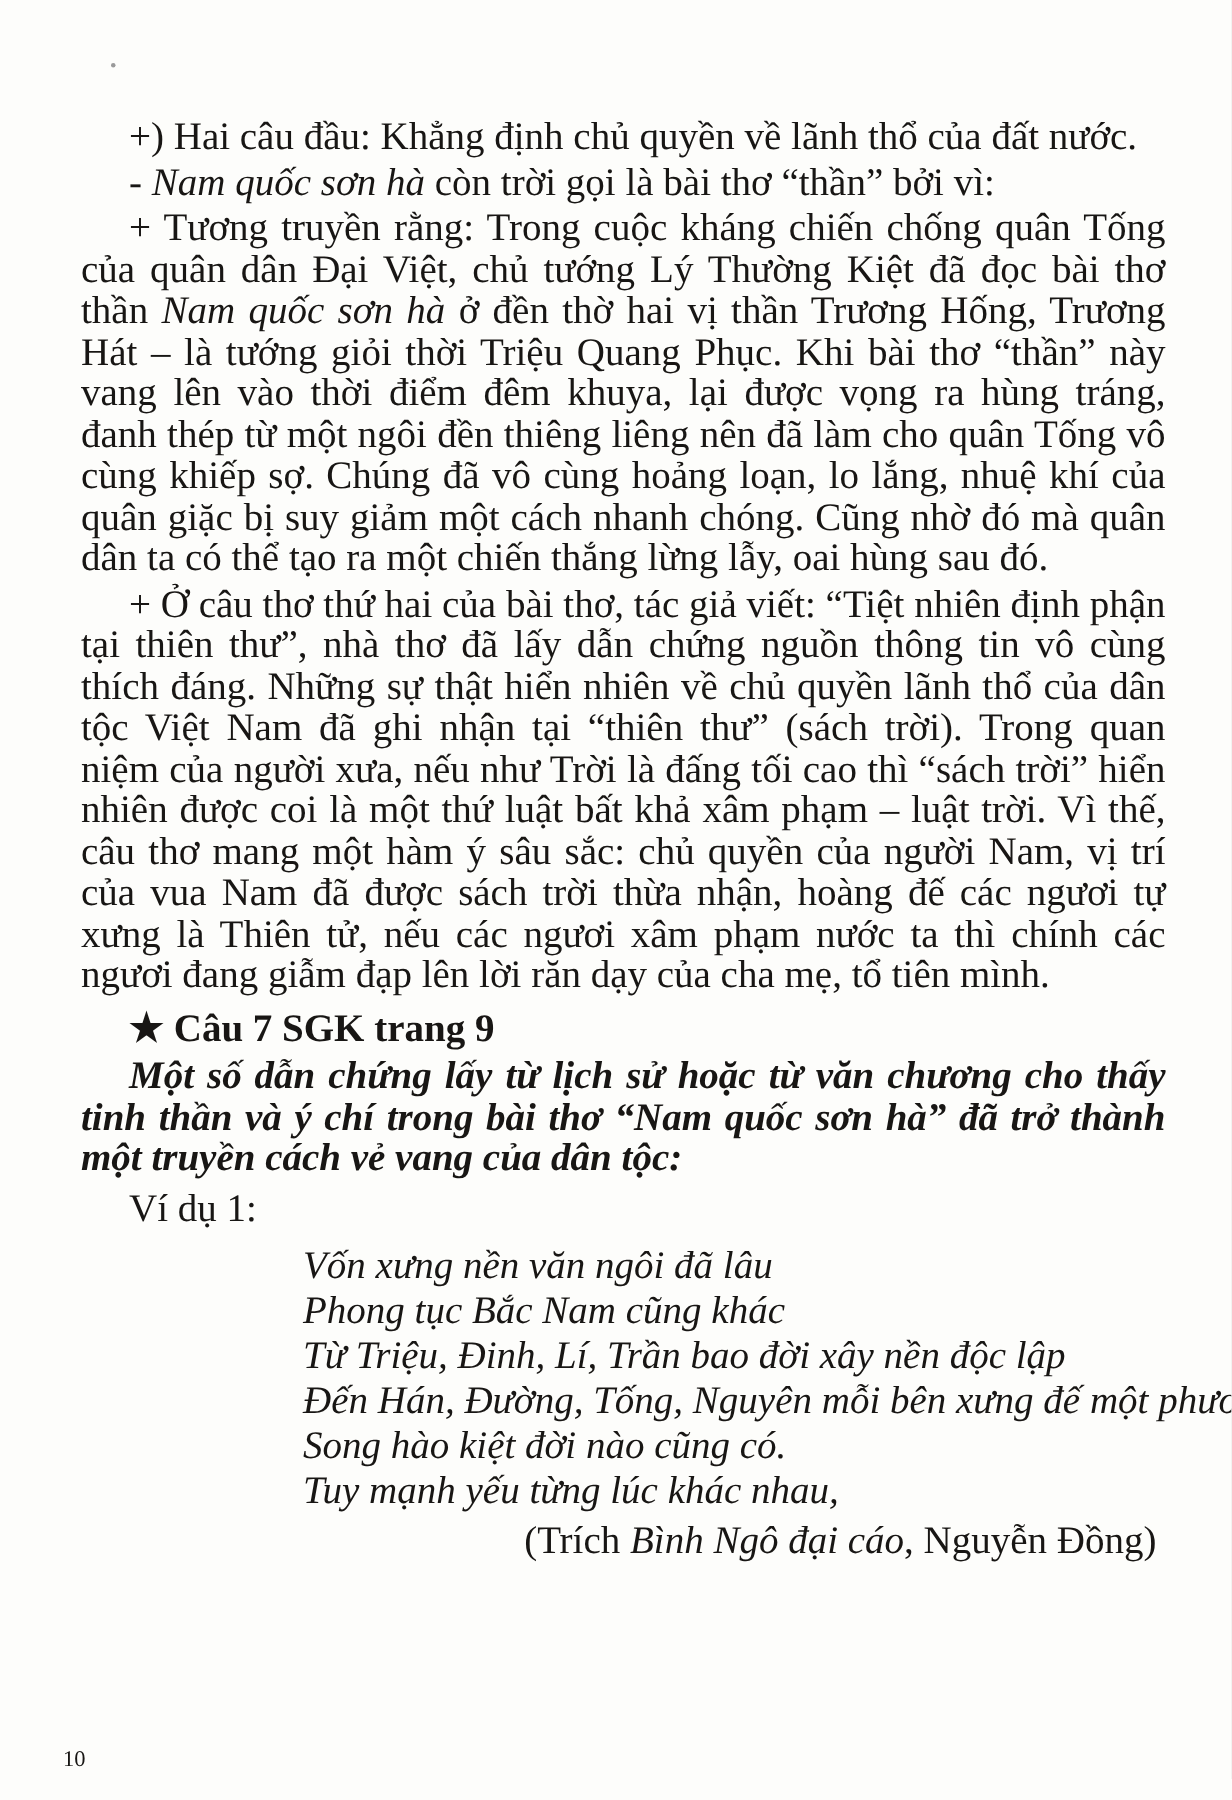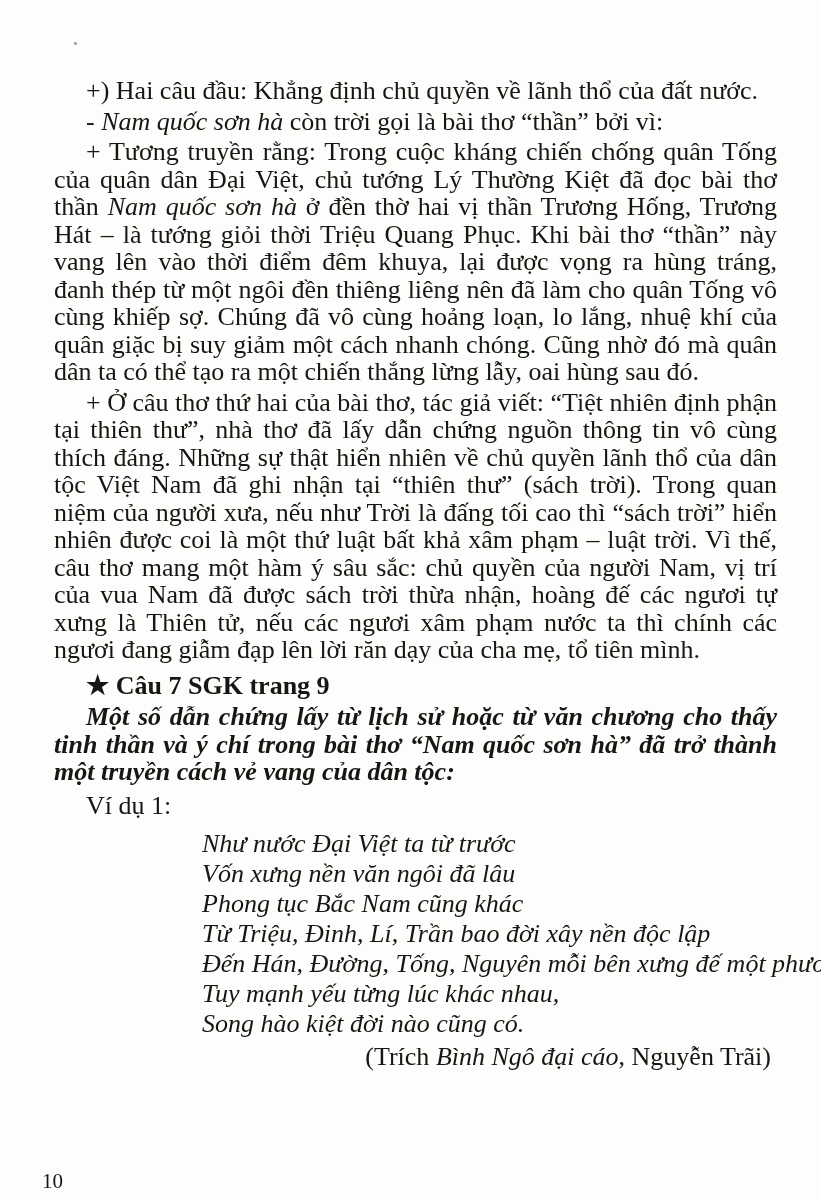--- a/index.html
+++ b/index.html
@@ -59,22 +59,22 @@
   }
   .attribution {
     margin-top: 4px;
     text-align: right;
     padding-right: 6px;
     text-indent: 0;
   }
   .page-number {
     position: absolute;
     left: 42px;
-    bottom: 6px;
-    font-size: 21px;
+    bottom: 18px;
+    font-size: 15px;
     font-family: "Liberation Serif", "DejaVu Serif", serif;
     color: #181614;
   }
   .speck {
     position: absolute;
     left: 74px;
     top: 42px;
     width: 3px;
     height: 3px;
     background: #9a9a9a;
@@ -99,27 +99,26 @@
 
     <p class="para">+ Ở câu thơ thứ hai của bài thơ, tác giả viết: “Tiệt nhiên định phận tại thiên thư”, nhà thơ đã lấy dẫn chứng nguồn thông tin vô cùng thích đáng. Những sự thật hiển nhiên về chủ quyền lãnh thổ của dân tộc Việt Nam đã ghi nhận tại “thiên thư” (sách trời). Trong quan niệm của người xưa, nếu như Trời là đấng tối cao thì “sách trời” hiển nhiên được coi là một thứ luật bất khả xâm phạm – luật trời. Vì thế, câu thơ mang một hàm ý sâu sắc: chủ quyền của người Nam, vị trí của vua Nam đã được sách trời thừa nhận, hoàng đế các ngươi tự xưng là Thiên tử, nếu các ngươi xâm phạm nước ta thì chính các ngươi đang giẫm đạp lên lời răn dạy của cha mẹ, tổ tiên mình.</p>
 
     <p class="heading">★ Câu 7 SGK trang 9</p>
 
     <p class="lead">Một số dẫn chứng lấy từ lịch sử hoặc từ văn chương cho thấy tinh thần và ý chí trong bài thơ “Nam quốc sơn hà” đã trở thành một truyền cách vẻ vang của dân tộc:</p>
 
     <p class="example-label">Ví dụ 1:</p>
 
     <div class="poem">
-      <div class="poem-line">Như nước Đại Việt ta từ trước</div>
       <div class="poem-line">Vốn xưng nền văn ngôi đã lâu</div>
       <div class="poem-line">Phong tục Bắc Nam cũng khác</div>
       <div class="poem-line">Từ Triệu, Đinh, Lí, Trần bao đời xây nền độc lập</div>
       <div class="poem-line">Đến Hán, Đường, Tống, Nguyên mỗi bên xưng đế một phương.</div>
+      <div class="poem-line">Song hào kiệt đời nào cũng có.</div>
       <div class="poem-line">Tuy mạnh yếu từng lúc khác nhau,</div>
-      <div class="poem-line">Song hào kiệt đời nào cũng có.</div>
     </div>
 
-    <p class="para attribution"><span>(Trích </span><span class="it">Bình Ngô đại cáo</span><span>, Nguyễn Trãi)</span></p>
+    <p class="para attribution"><span>(Trích </span><span class="it">Bình Ngô đại cáo</span><span>, Nguyễn Đồng)</span></p>
 
   </div>
 
   <div class="page-number">10</div>
 </div>
 
 </body></html>

